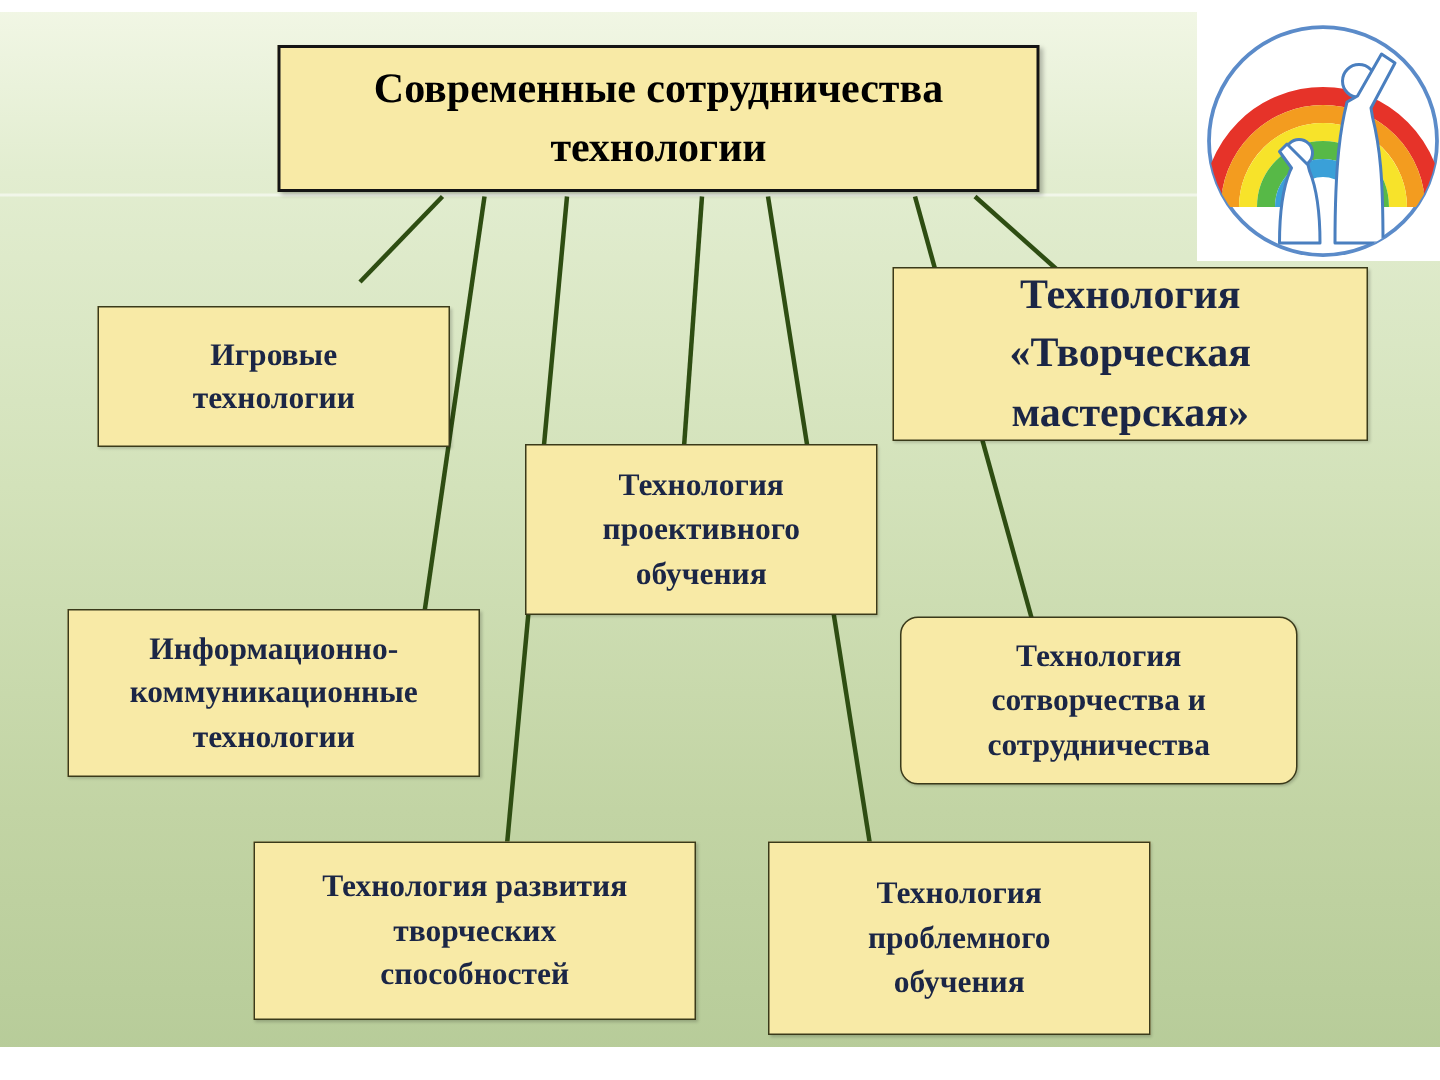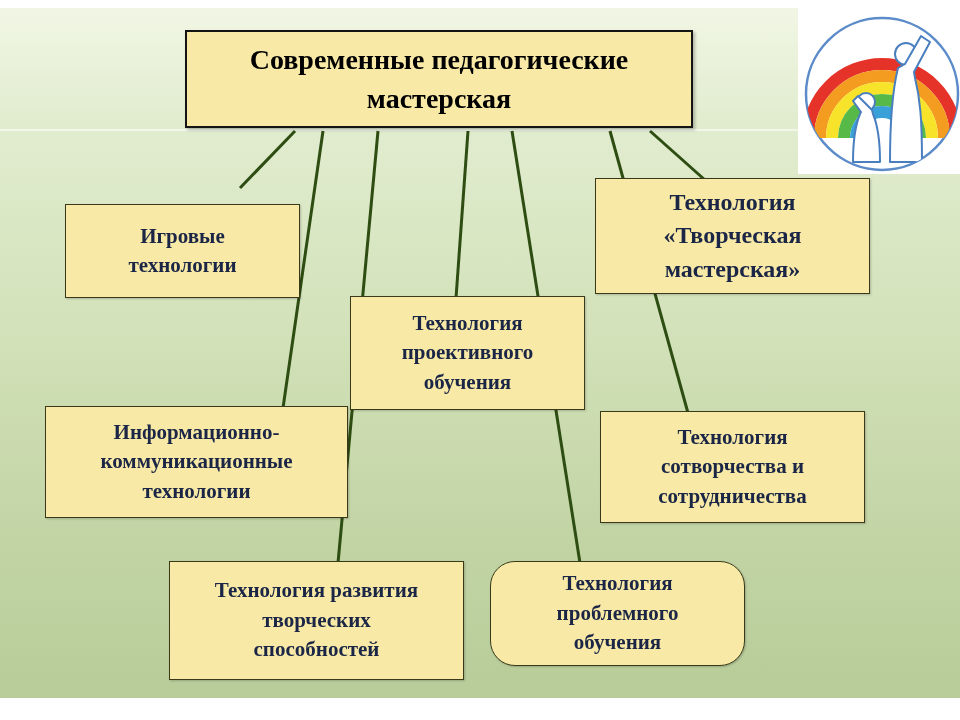--- a/index.html
+++ b/index.html
@@ -20,26 +20,26 @@
     font-weight:bold;font-size:28px;line-height:1.4;color:#000;padding:0 16px;
     box-shadow:2px 2px 3px rgba(0,0,0,0.25);
   }
   .node{
     position:absolute;z-index:2;background:#f8eaa6;border:1px solid #3a3a1a;box-sizing:border-box;
     display:flex;align-items:center;justify-content:center;text-align:center;
     font-weight:bold;font-size:21px;line-height:1.4;color:#1b2646;
     box-shadow:1px 1px 2px rgba(0,0,0,0.2);
   }
   .n-igrovye      {left:65px;  top:186px; width:235px; height:94px;  padding:6px 35px;margin-top:18px;}
-  .n-masterskaya  {left:595px; top:178px; width:275px; height:116px; padding:6px 60px; font-size:24px;}
+  .n-masterskaya  {left:595px; top:178px; width:317px; height:116px; padding:6px 60px; font-size:28px;}
   .n-proektivnoe  {left:350px; top:296px; width:235px; height:114px; padding:6px 10px;}
-  .n-ikt          {left:45px;  top:406px; width:303px; height:112px; padding:6px 5px;}
-  .n-sotvorchestvo{left:600px; top:411px; width:265px; height:112px; padding:0 25px;}
+  .n-ikt          {left:45px;  top:406px; width:275px; height:112px; padding:6px 5px;}
+  .n-sotvorchestvo{left:600px; top:411px; width:265px; height:112px; padding:0 25px;border-radius:12px;}
   .n-razvitie     {left:155px; top:561px; width:295px; height:119px; padding:6px 32px;margin-left:14px;}
-  .n-problemnoe   {left:490px; top:561px; width:255px; height:105px; padding:6px 38px;border-radius:25px;}
+  .n-problemnoe   {left:512px; top:561px; width:255px; height:129px; padding:6px 38px;}
   .logo{
     position:absolute;top:6px;right:0;width:162px;height:168px;z-index:3;background:#fff;
     display:flex;align-items:center;justify-content:center;
   }
 </style>
 </head>
 <body>
 
 <div class="canvas">
 
@@ -51,21 +51,21 @@
     <line x1="295" y1="131" x2="240" y2="188"></line>
     <line x1="323" y1="131" x2="283" y2="408"></line>
     <line x1="378" y1="131" x2="338" y2="563"></line>
     <line x1="468" y1="131" x2="456" y2="298"></line>
     <line x1="512" y1="131" x2="580" y2="563"></line>
     <line x1="610" y1="131" x2="688" y2="413"></line>
     <line x1="650" y1="131" x2="705" y2="180"></line>
   </svg>
 
   <div class="title-box">
-    <span>Современные педагогические мастерская</span>
+    <span>Современные сотрудничества технологии</span>
   </div>
 
   <div class="node n-igrovye">
     <span>Игровые технологии</span>
   </div>
 
   <div class="node n-masterskaya">
     <span>Технология «Творческая мастерская»</span>
   </div>
 

